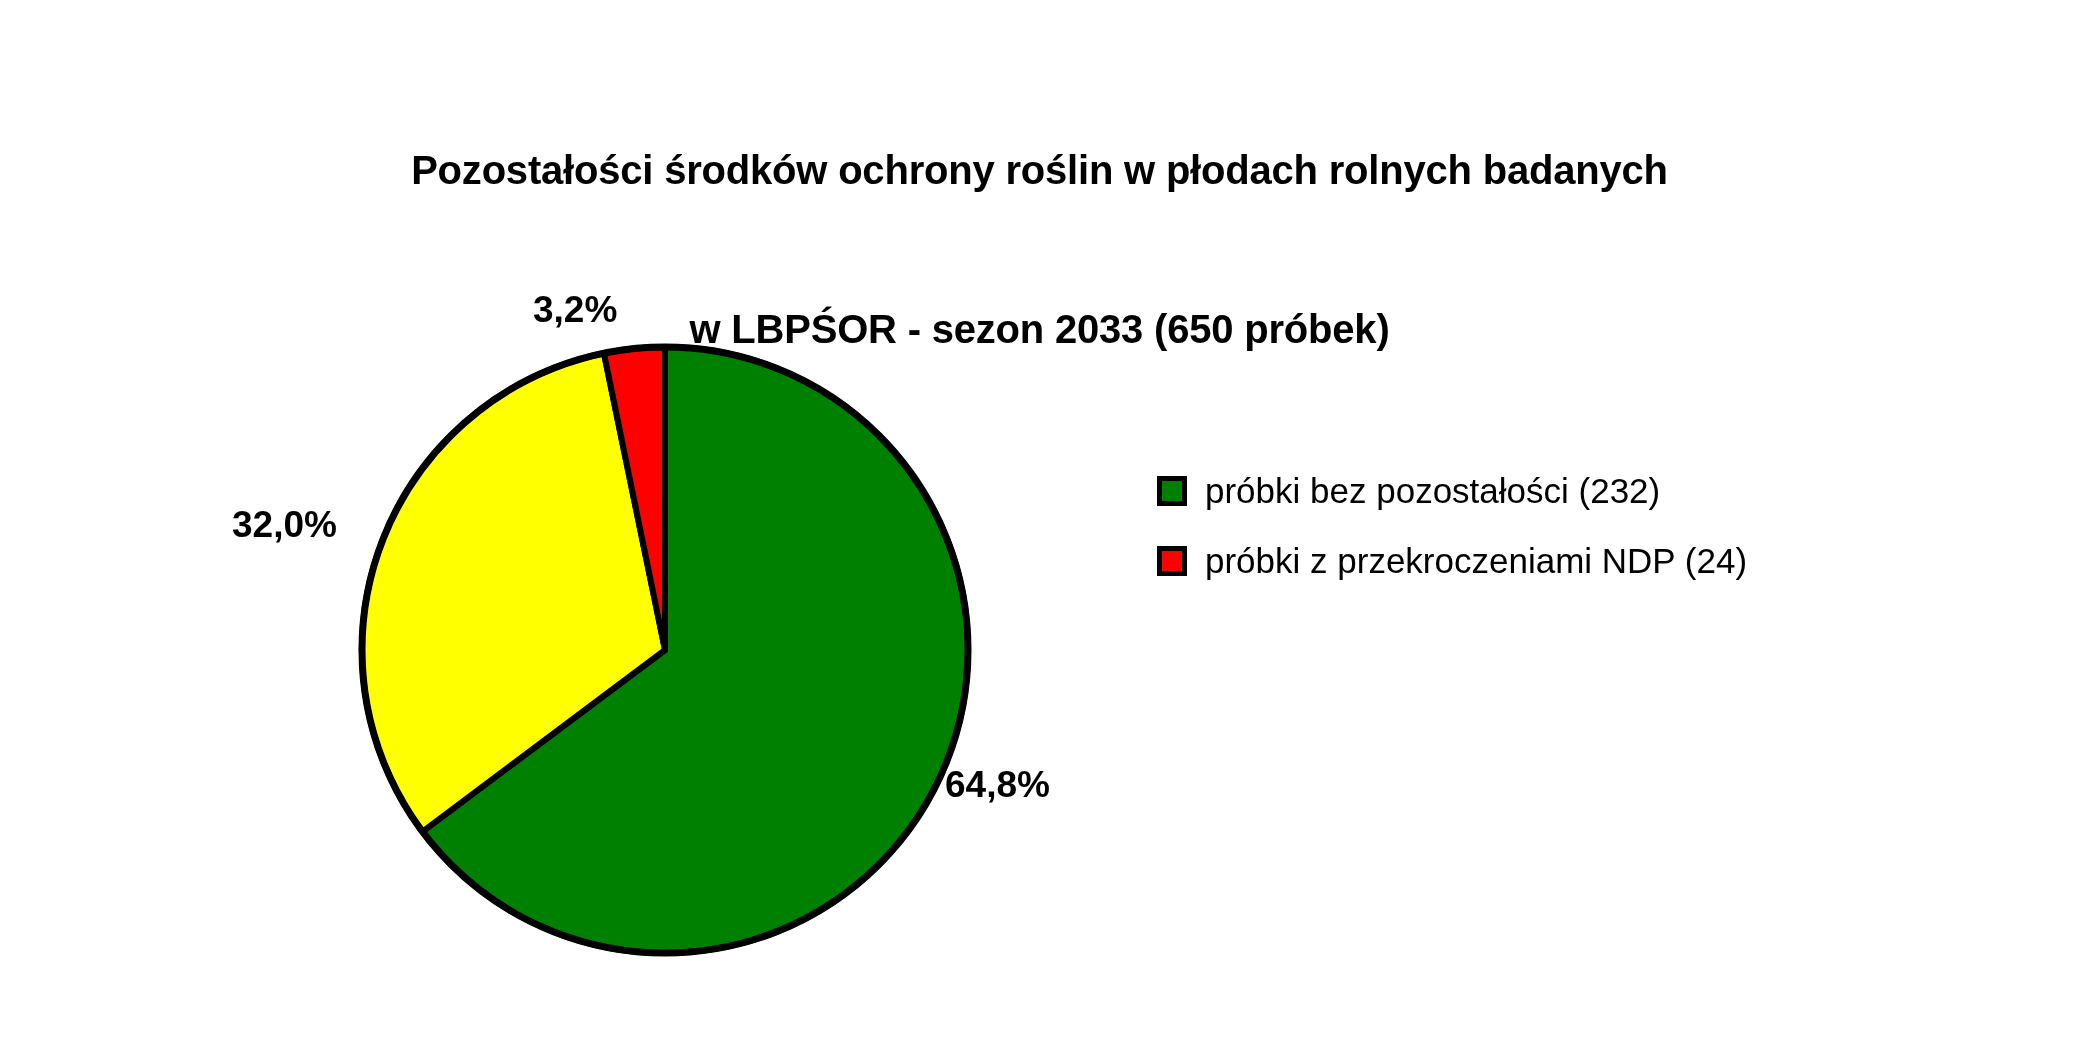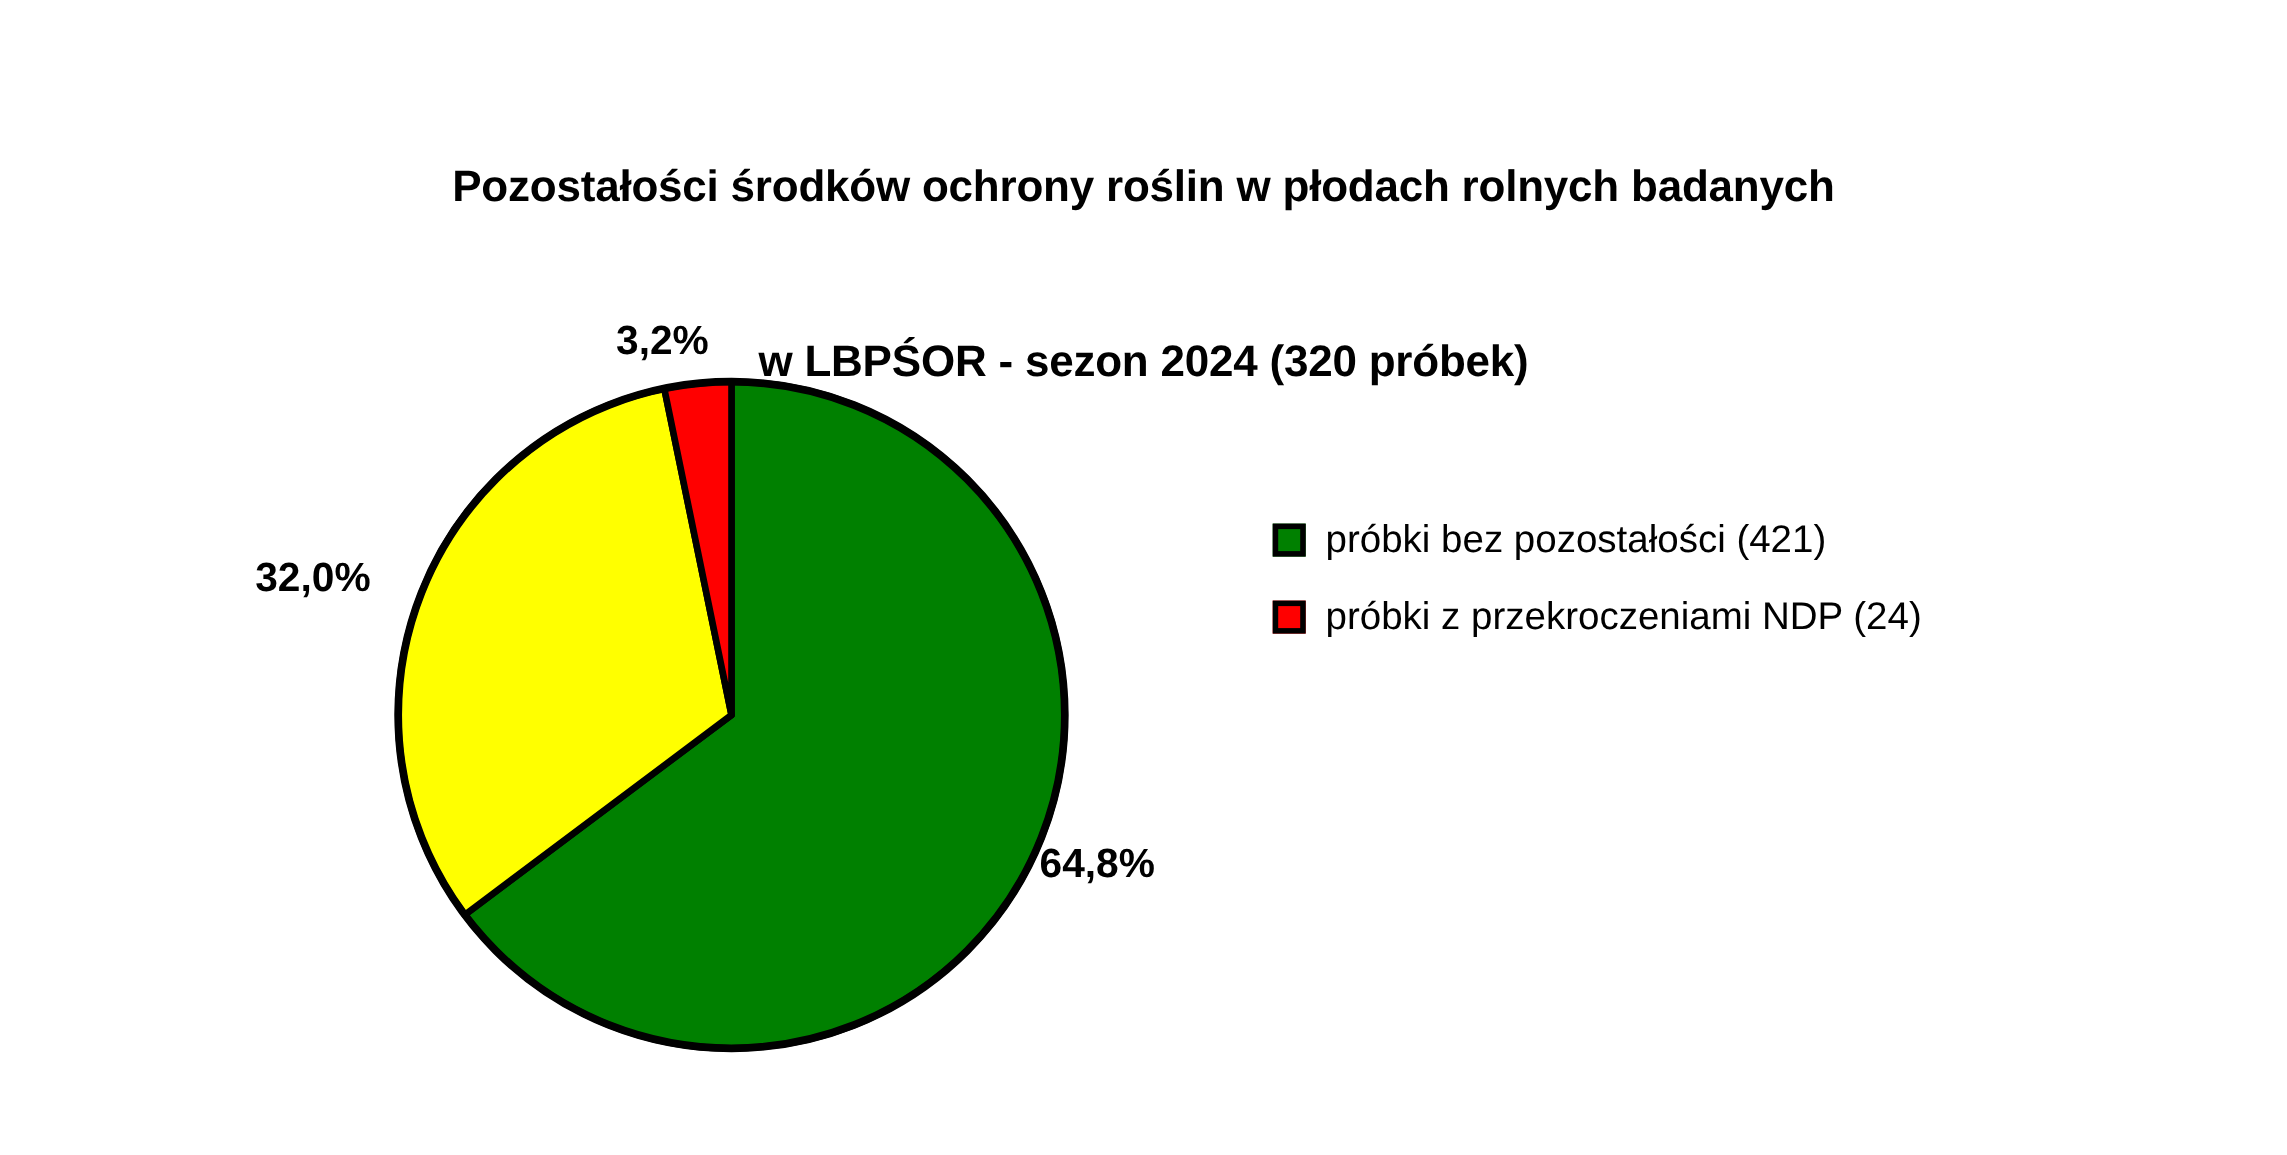--- a/index.html
+++ b/index.html
@@ -58,21 +58,21 @@
 
   
   .pct-label {
     position: absolute;
     font-weight: bold;
     font-size: 37px;
     line-height: 40px;
     color: #000000;
     white-space: nowrap;
   }
-  #pct-red   { left: 560px; top: 290px; }
+  #pct-red   { left: 533px; top: 290px; }
   #pct-yellow{ left: 232px; top: 505px; }
   #pct-green { left: 945px; top: 765px; text-align: center; }
 
   
   #legend {
     position: absolute;
     left: 1157px;
     top: 456px;
     width: 800px;
   }
@@ -96,42 +96,42 @@
     white-space: nowrap;
   }
 </style>
 </head>
 <body>
 
 <div id="stage">
 
   <div id="chart-title">
     <span class="title-line">Pozostałości środków ochrony roślin w płodach rolnych badanych</span>
-    <span class="title-line">w LBPŚOR - sezon 2024 (320 próbek)</span>
+    <span class="title-line">w LBPŚOR - sezon 2033 (650 próbek)</span>
   </div>
 
   <div id="pie-wrap">
     <svg id="pie-svg" viewBox="0 0 620 620" xmlns="http://www.w3.org/2000/svg">
       <g id="pie-slices">
           <path d="M 310 310 L 310.00 7.00 A 303 303 0 1 1 67.48 491.63 Z" fill="#008000" stroke="#000000" stroke-width="6" stroke-linejoin="round"></path>
           <path d="M 310 310 L 67.48 491.63 A 303 303 0 0 1 248.91 13.22 Z" fill="#FFFF00" stroke="#000000" stroke-width="6" stroke-linejoin="round"></path>
           <path d="M 310 310 L 248.91 13.22 A 303 303 0 0 1 310.00 7.00 Z" fill="#FF0000" stroke="#000000" stroke-width="6" stroke-linejoin="round"></path>
         </g>
       <circle cx="310" cy="310" r="303" fill="none" stroke="#000000" stroke-width="7"></circle>
     </svg>
   </div>
 
   <div class="pct-label" id="pct-red">3,2%</div>
   <div class="pct-label" id="pct-yellow">32,0%</div>
   <div class="pct-label" id="pct-green">64,8%</div>
 
   <div id="legend">
       <div class="legend-item">
         <span class="legend-swatch" style="background: rgb(0, 128, 0);"></span>
-        <span class="legend-label">próbki bez pozostałości (421)</span>
+        <span class="legend-label">próbki bez pozostałości (232)</span>
       </div>
       <div class="legend-item">
         <span class="legend-swatch" style="background: rgb(255, 0, 0);"></span>
         <span class="legend-label">próbki z przekroczeniami NDP (24)</span>
       </div>
     </div>
 
 </div>
 
 </body></html>

